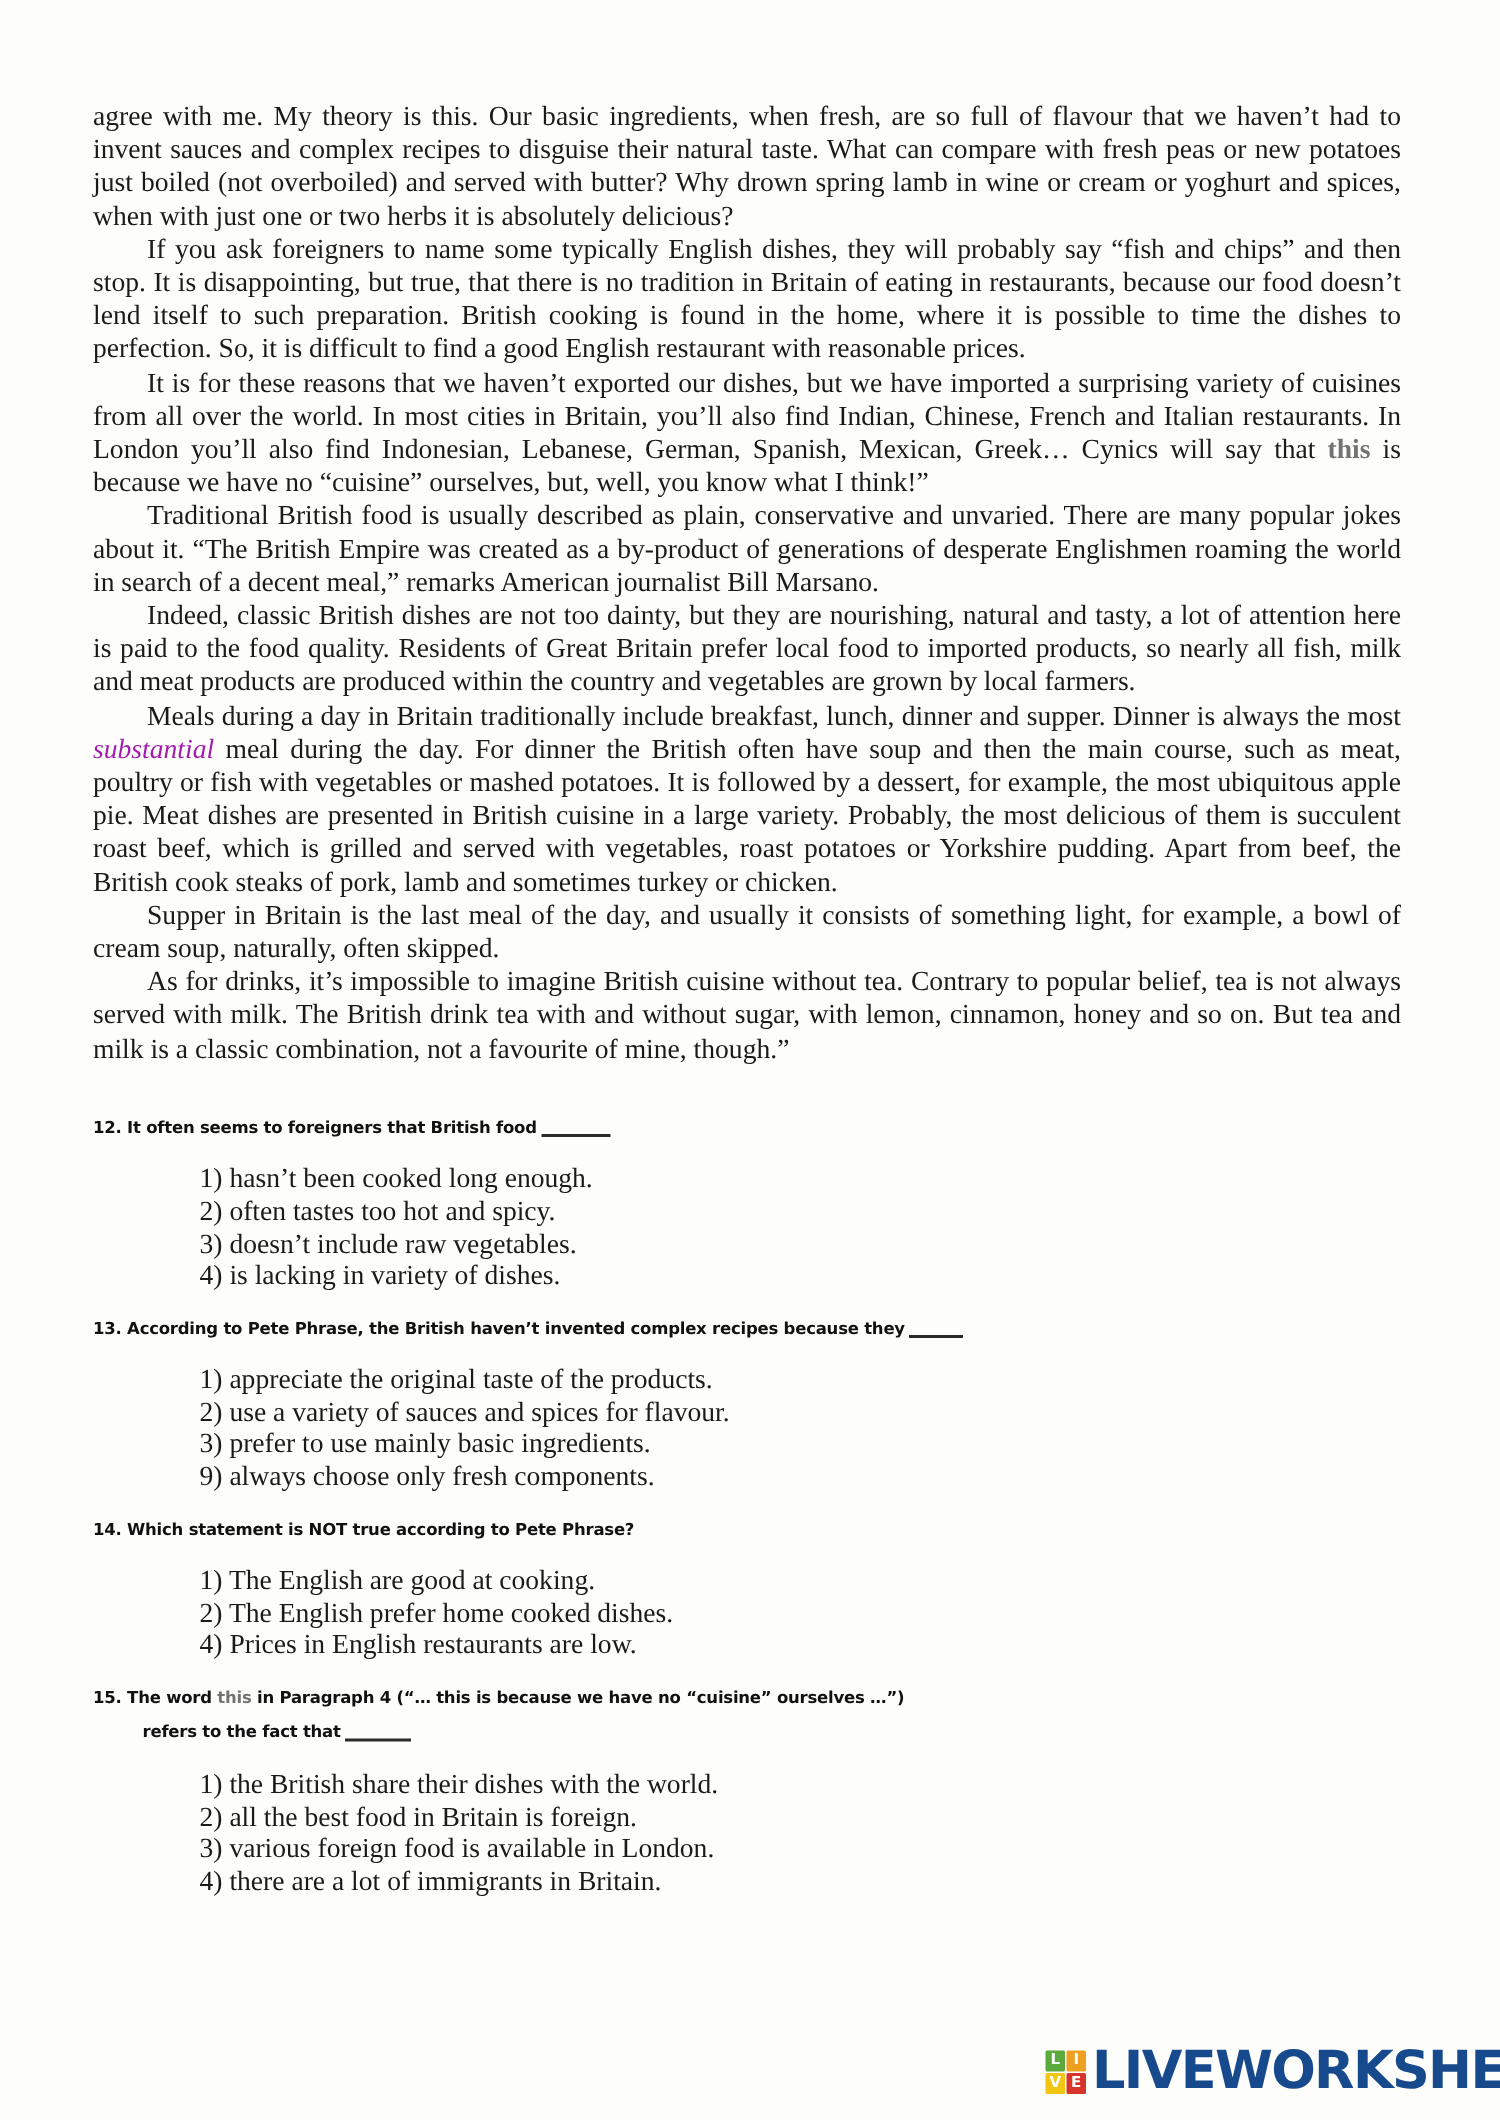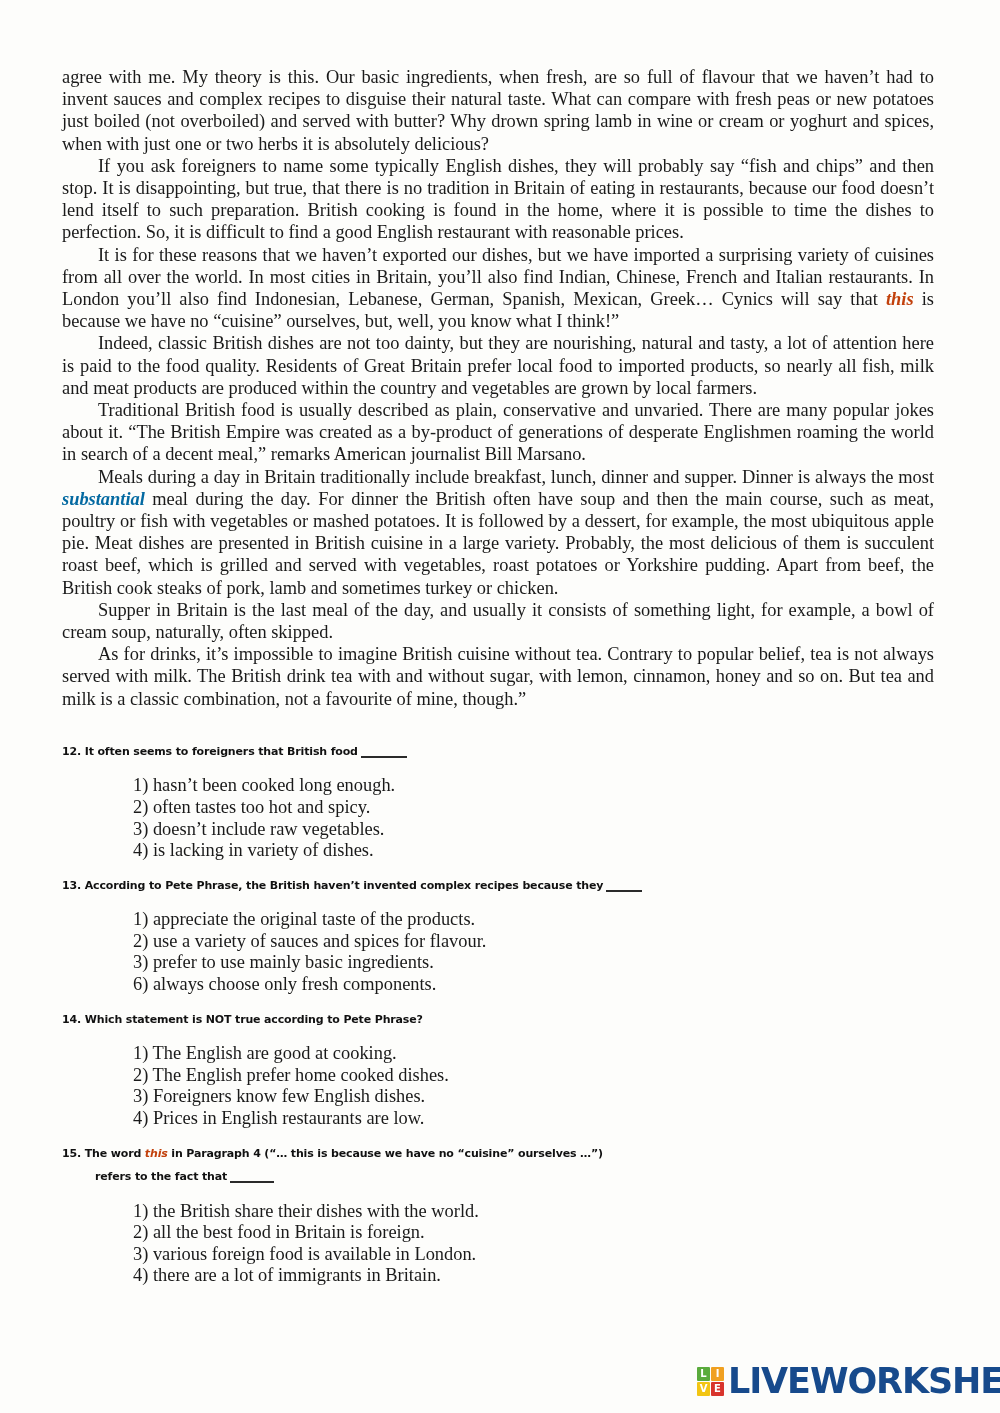--- a/index.html
+++ b/index.html
@@ -34,27 +34,26 @@
     line-height: 22.2px;
     margin: 0 0 0 0;
     hyphens: none;
   }
   .para.indent {
     text-indent: 36px;
   }
   .para:last-child { margin-bottom: 16px; }
 
   .kw-red {
-    color: #c2410c;
-    font-weight: bold;
-    font-style: italic;
+    color: #737373;
+    font-weight: bold;
   }
   .kw-blue {
-    color: #0369a1;
-    font-weight: bold;
+    color: #a21caf;
+    font-weight: normal;
     font-style: italic;
   }
 
   
   .questions {
     margin-top: 30px;
   }
   .qblock {
     margin-bottom: 0px;
   }
@@ -135,22 +134,22 @@
 <body>
 
 <div class="page">
 
   <div class="passage">
     <p class="para">agree with me. My theory is this. Our basic ingredients, when fresh, are so full of flavour that we haven’t had to invent sauces and complex recipes to disguise their natural taste. What can compare with fresh peas or new potatoes just boiled (not overboiled) and served with butter? Why drown spring lamb in wine or cream or yoghurt and spices, when with just one or two herbs it is absolutely delicious?</p>
     <p class="para indent">If you ask foreigners to name some typically English dishes, they will probably say “fish and chips” and then stop. It is disappointing, but true, that there is no tradition in Britain of eating in restaurants, because our food doesn’t lend itself to such preparation. British cooking is found in the home, where it is possible to time the dishes to perfection. So, it is difficult to find a good English restaurant with reasonable prices.</p>
 
     <p class="para indent"><span>It is for these reasons that we haven’t exported our dishes, but we have imported a surprising variety of cuisines from all over the world. In most cities in Britain, you’ll also find Indian, Chinese, French and Italian restaurants. In London you’ll also find Indonesian, Lebanese, German, Spanish, Mexican, Greek… Cynics will say that </span><span class="kw-red">this</span><span> is because we have no “cuisine” ourselves, but, well, you know what I think!”</span></p>
 
+    <p class="para indent">Traditional British food is usually described as plain, conservative and unvaried. There are many popular jokes about it. “The British Empire was created as a by-product of generations of desperate Englishmen roaming the world in search of a decent meal,” remarks American journalist Bill Marsano.</p>
     <p class="para indent">Indeed, classic British dishes are not too dainty, but they are nourishing, natural and tasty, a lot of attention here is paid to the food quality. Residents of Great Britain prefer local food to imported products, so nearly all fish, milk and meat products are produced within the country and vegetables are grown by local farmers.</p>
-    <p class="para indent">Traditional British food is usually described as plain, conservative and unvaried. There are many popular jokes about it. “The British Empire was created as a by-product of generations of desperate Englishmen roaming the world in search of a decent meal,” remarks American journalist Bill Marsano.</p>
 
     <p class="para indent"><span>Meals during a day in Britain traditionally include breakfast, lunch, dinner and supper. Dinner is always the most </span><span class="kw-blue">substantial</span><span> meal during the day. For dinner the British often have soup and then the main course, such as meat, poultry or fish with vegetables or mashed potatoes. It is followed by a dessert, for example, the most ubiquitous apple pie. Meat dishes are presented in British cuisine in a large variety. Probably, the most delicious of them is succulent roast beef, which is grilled and served with vegetables, roast potatoes or Yorkshire pudding. Apart from beef, the British cook steaks of pork, lamb and sometimes turkey or chicken.</span></p>
 
     <p class="para indent">Supper in Britain is the last meal of the day, and usually it consists of something light, for example, a bowl of cream soup, naturally, often skipped.</p>
     <p class="para indent">As for drinks, it’s impossible to imagine British cuisine without tea. Contrary to popular belief, tea is not always served with milk. The British drink tea with and without sugar, with lemon, cinnamon, honey and so on. But tea and milk is a classic combination, not a favourite of mine, though.”</p>
   </div>
 
   <div class="questions">
 
     <div class="qblock">
@@ -162,30 +161,29 @@
         <li>4) is lacking in variety of dishes.</li>
       </ul>
     </div>
 
     <div class="qblock">
       <p class="qstem"><span>13.</span>&nbsp;<span>According to Pete Phrase, the British haven’t invented complex recipes because they</span><span class="blank short"></span></p>
       <ul class="opts">
         <li>1) appreciate the original taste of the products.</li>
         <li>2) use a variety of sauces and spices for flavour.</li>
         <li>3) prefer to use mainly basic ingredients.</li>
-        <li>6) always choose only fresh components.</li>
+        <li>9) always choose only fresh components.</li>
       </ul>
     </div>
 
     <div class="qblock">
       <p class="qstem"><span>14.</span>&nbsp;<span>Which statement is NOT true according to Pete Phrase?</span></p>
       <ul class="opts">
         <li>1) The English are good at cooking.</li>
         <li>2) The English prefer home cooked dishes.</li>
-        <li>3) Foreigners know few English dishes.</li>
         <li>4) Prices in English restaurants are low.</li>
       </ul>
     </div>
 
     <div class="qblock">
       <p class="qstem"><span>15.</span>&nbsp;<span>The word </span><span class="kw-red">this</span><span> in Paragraph 4 (“… this is because we have no “cuisine” ourselves …”)</span><span class="qstem-cont"><span>refers to the fact that</span><span class="blank med"></span></span></p>
       <ul class="opts">
         <li>1) the British share their dishes with the world.</li>
         <li>2) all the best food in Britain is foreign.</li>
         <li>3) various foreign food is available in London.</li>

